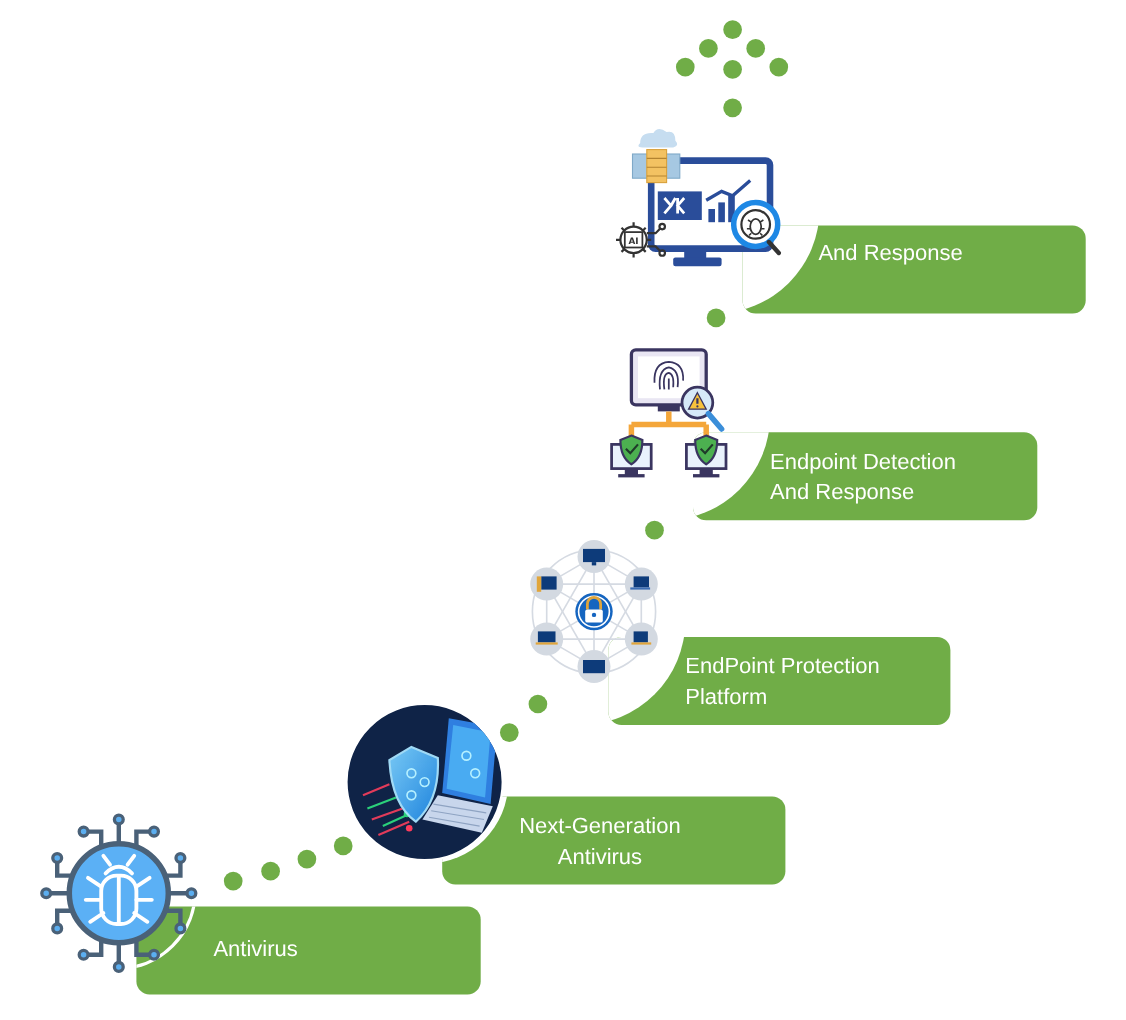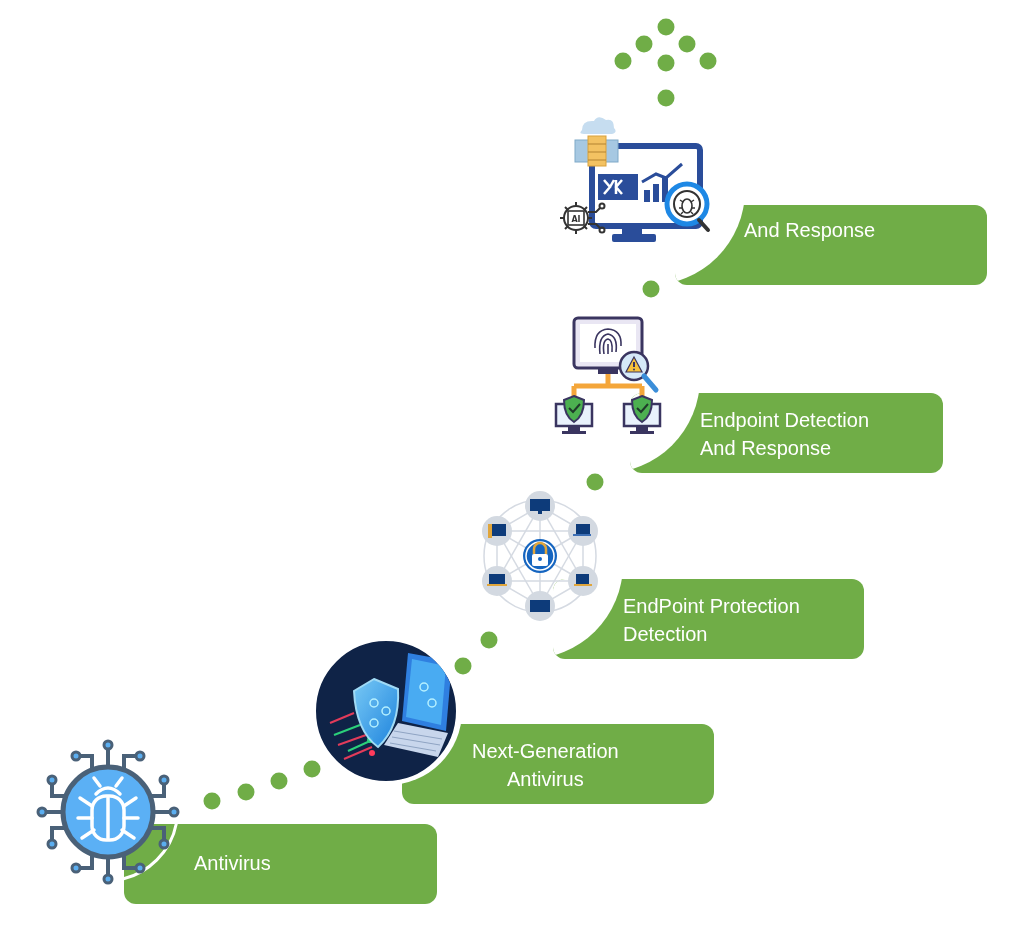--- a/index.html
+++ b/index.html
@@ -134,21 +134,21 @@
         <circle cx="110" cy="48" r="4"></circle>
         <circle cx="118" cy="64" r="4"></circle>
     </g>
   </svg>
 </div>
 
 <div class="bar" style="left:553px;top:579px;width:311px;height:80px;">
   <div class="cut" style="left:-120px;top:-110px;width:190px;height:190px;"></div>
   <div class="label" style="left:70px;top:13px;">
     <div>EndPoint Protection</div>
-    <div>Detection</div>
+    <div>Platform</div>
   </div>
 </div>
 <div class="icon" style="left:470px;top:486px;width:140px;height:140px;">
   <svg width="140" height="140" viewBox="0 0 140 140">
     <g stroke="#D5DAE2" stroke-width="1.5" fill="none">
       <circle cx="70" cy="70" r="56"></circle>
       <path d="M70 20 L113 45 L113 95 L70 120 L27 95 L27 45 Z"></path>
       <path d="M70 20 L70 120"></path>
         <path d="M27 45 L113 95"></path>
         <path d="M113 45 L27 95"></path>

